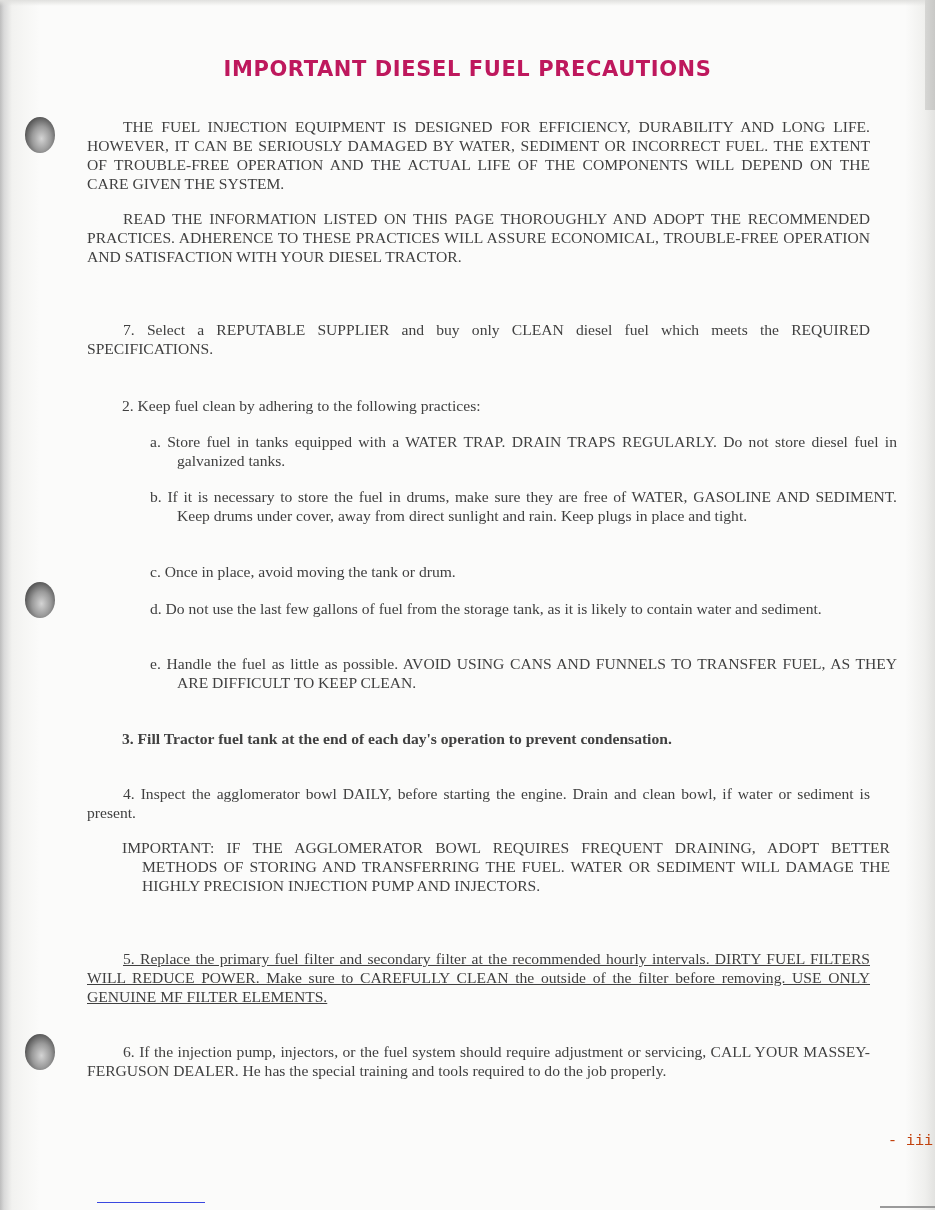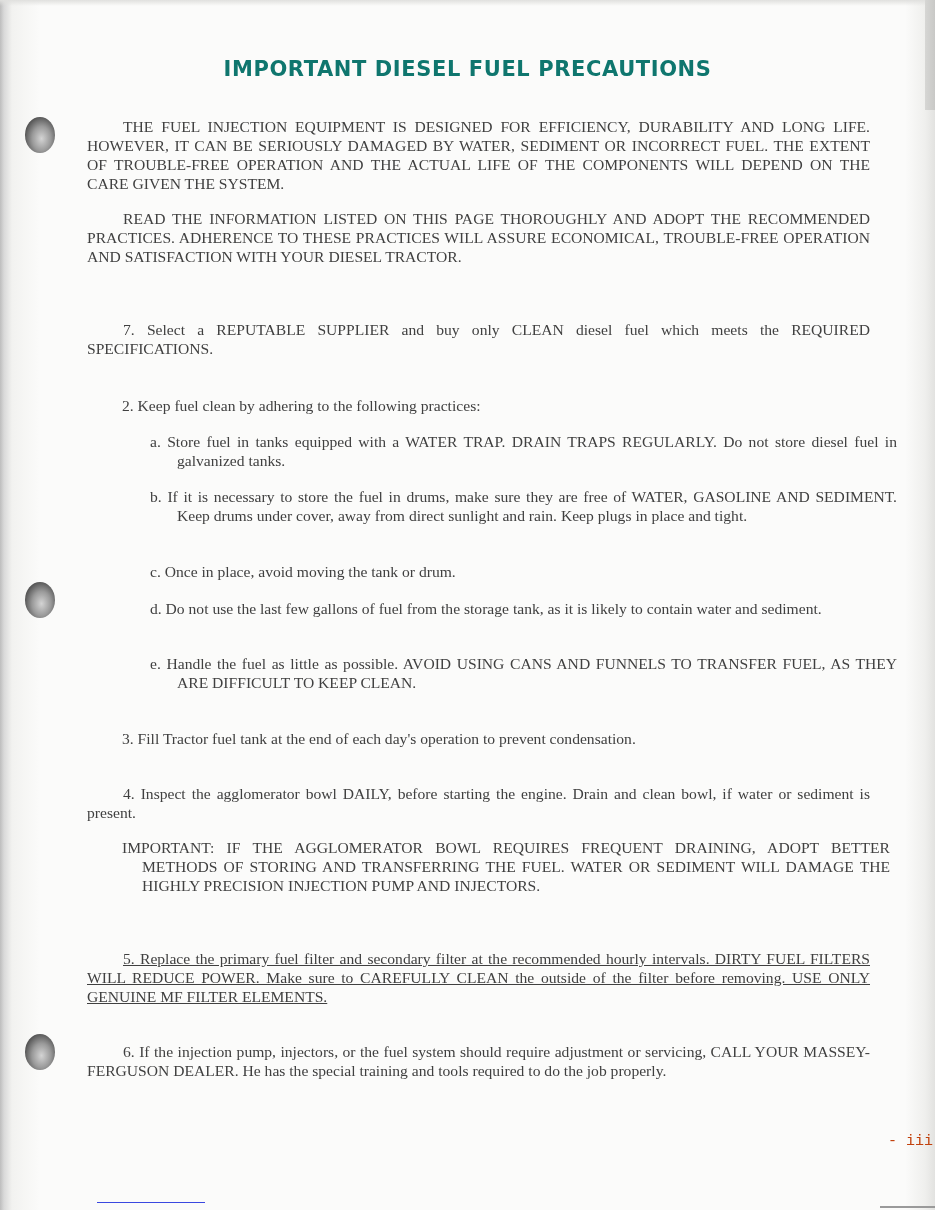--- a/index.html
+++ b/index.html
@@ -24,21 +24,21 @@
     }
     .punch-hole {
       position: absolute; width: 30px; height: 36px; border-radius: 50%;
       background: radial-gradient(ellipse at 55% 60%, #d4d4d4 0%, #9a9a9a 40%, #3a3a3a 85%, #222 100%);
     }
     .title {
       position: absolute; left: 0; width: 935px; top: 57px;
       text-align: center;
       font-family: "DejaVu Sans", "Liberation Sans", sans-serif;
       font-weight: bold; font-size: 21px; letter-spacing: 0.6px;
-      color: #0f766e;
+      color: #be185d;
     }
     .para {
       position: absolute; font-size: 15.6px; line-height: 19px;
       text-align: justify; color: #404040;
     }
     .indent { text-indent: 36px; }
     .hang { padding-left: 27px; text-indent: -27px; }
     .hang2 { padding-left: 20px; text-indent: -20px; }
     .page-number {
       position: absolute; left: 16px; width: 935px; top: 1133px; text-align: right;
@@ -70,21 +70,21 @@
 <div class="para indent" style="left:87px; top:320px; width:783px;">7. Select a REPUTABLE SUPPLIER and buy only CLEAN diesel fuel which meets the REQUIRED SPECIFICATIONS.</div>
 
 <div class="para" style="left:122px; top:396px; width:748px;">2. Keep fuel clean by adhering to the following practices:</div>
 
 <div class="para hang" style="left:150px; top:432px; width:720px;">a. Store fuel in tanks equipped with a WATER TRAP.  DRAIN TRAPS REGULARLY. Do not store diesel fuel in galvanized tanks.</div>
 <div class="para hang" style="left:150px; top:487px; width:720px;">b. If it is necessary to store the fuel in drums, make sure they are free of WATER, GASOLINE AND SEDIMENT.  Keep drums under cover, away from direct sunlight and rain.  Keep plugs in place and tight.</div>
 <div class="para hang" style="left:150px; top:562px; width:720px;">c. Once in place, avoid moving the tank or drum.</div>
 <div class="para hang" style="left:150px; top:599px; width:720px;">d. Do not use the last few gallons of fuel from the storage tank, as it is likely to contain water and sediment.</div>
 <div class="para hang" style="left:150px; top:654px; width:720px;">e. Handle the fuel as little as possible.  AVOID USING CANS AND FUNNELS TO TRANSFER FUEL, AS THEY ARE DIFFICULT TO KEEP CLEAN.</div>
 
-<div class="para" style="left:122px; top:729px; width:748px;">3. Fill Tractor fuel tank at the end of each day's operation to prevent condensation.</div>
+<div class="para" style="left:122px; top:729px; width:748px;font-weight:bold;">3. Fill Tractor fuel tank at the end of each day's operation to prevent condensation.</div>
 
 <div class="para indent" style="left:87px; top:784px; width:783px;">4. Inspect the agglomerator bowl DAILY, before starting the engine.  Drain and clean bowl, if water or sediment is present.</div>
 <div class="para hang2" style="left:122px; top:838px; width:748px;">IMPORTANT:  IF THE AGGLOMERATOR BOWL REQUIRES FREQUENT DRAINING, ADOPT BETTER METHODS OF STORING AND TRANSFERRING THE FUEL.  WATER OR SEDIMENT WILL DAMAGE THE HIGHLY PRECISION INJECTION PUMP AND INJECTORS.</div>
 
 <div class="para indent" style="left:87px; top:949px; width:783px;text-decoration:underline;">5. Replace the primary fuel filter and secondary filter at the recommended hourly intervals. DIRTY FUEL FILTERS WILL REDUCE POWER.  Make sure to CAREFULLY CLEAN the outside of the filter before removing.  USE ONLY GENUINE MF FILTER ELEMENTS.</div>
 
 <div class="para indent" style="left:87px; top:1042px; width:783px;">6. If the injection pump, injectors, or the fuel system should require adjustment or servicing, CALL YOUR MASSEY-FERGUSON DEALER.  He has the special training and tools required to do the job properly.</div>
 
 <div class="page-number">- iii -</div>
 

